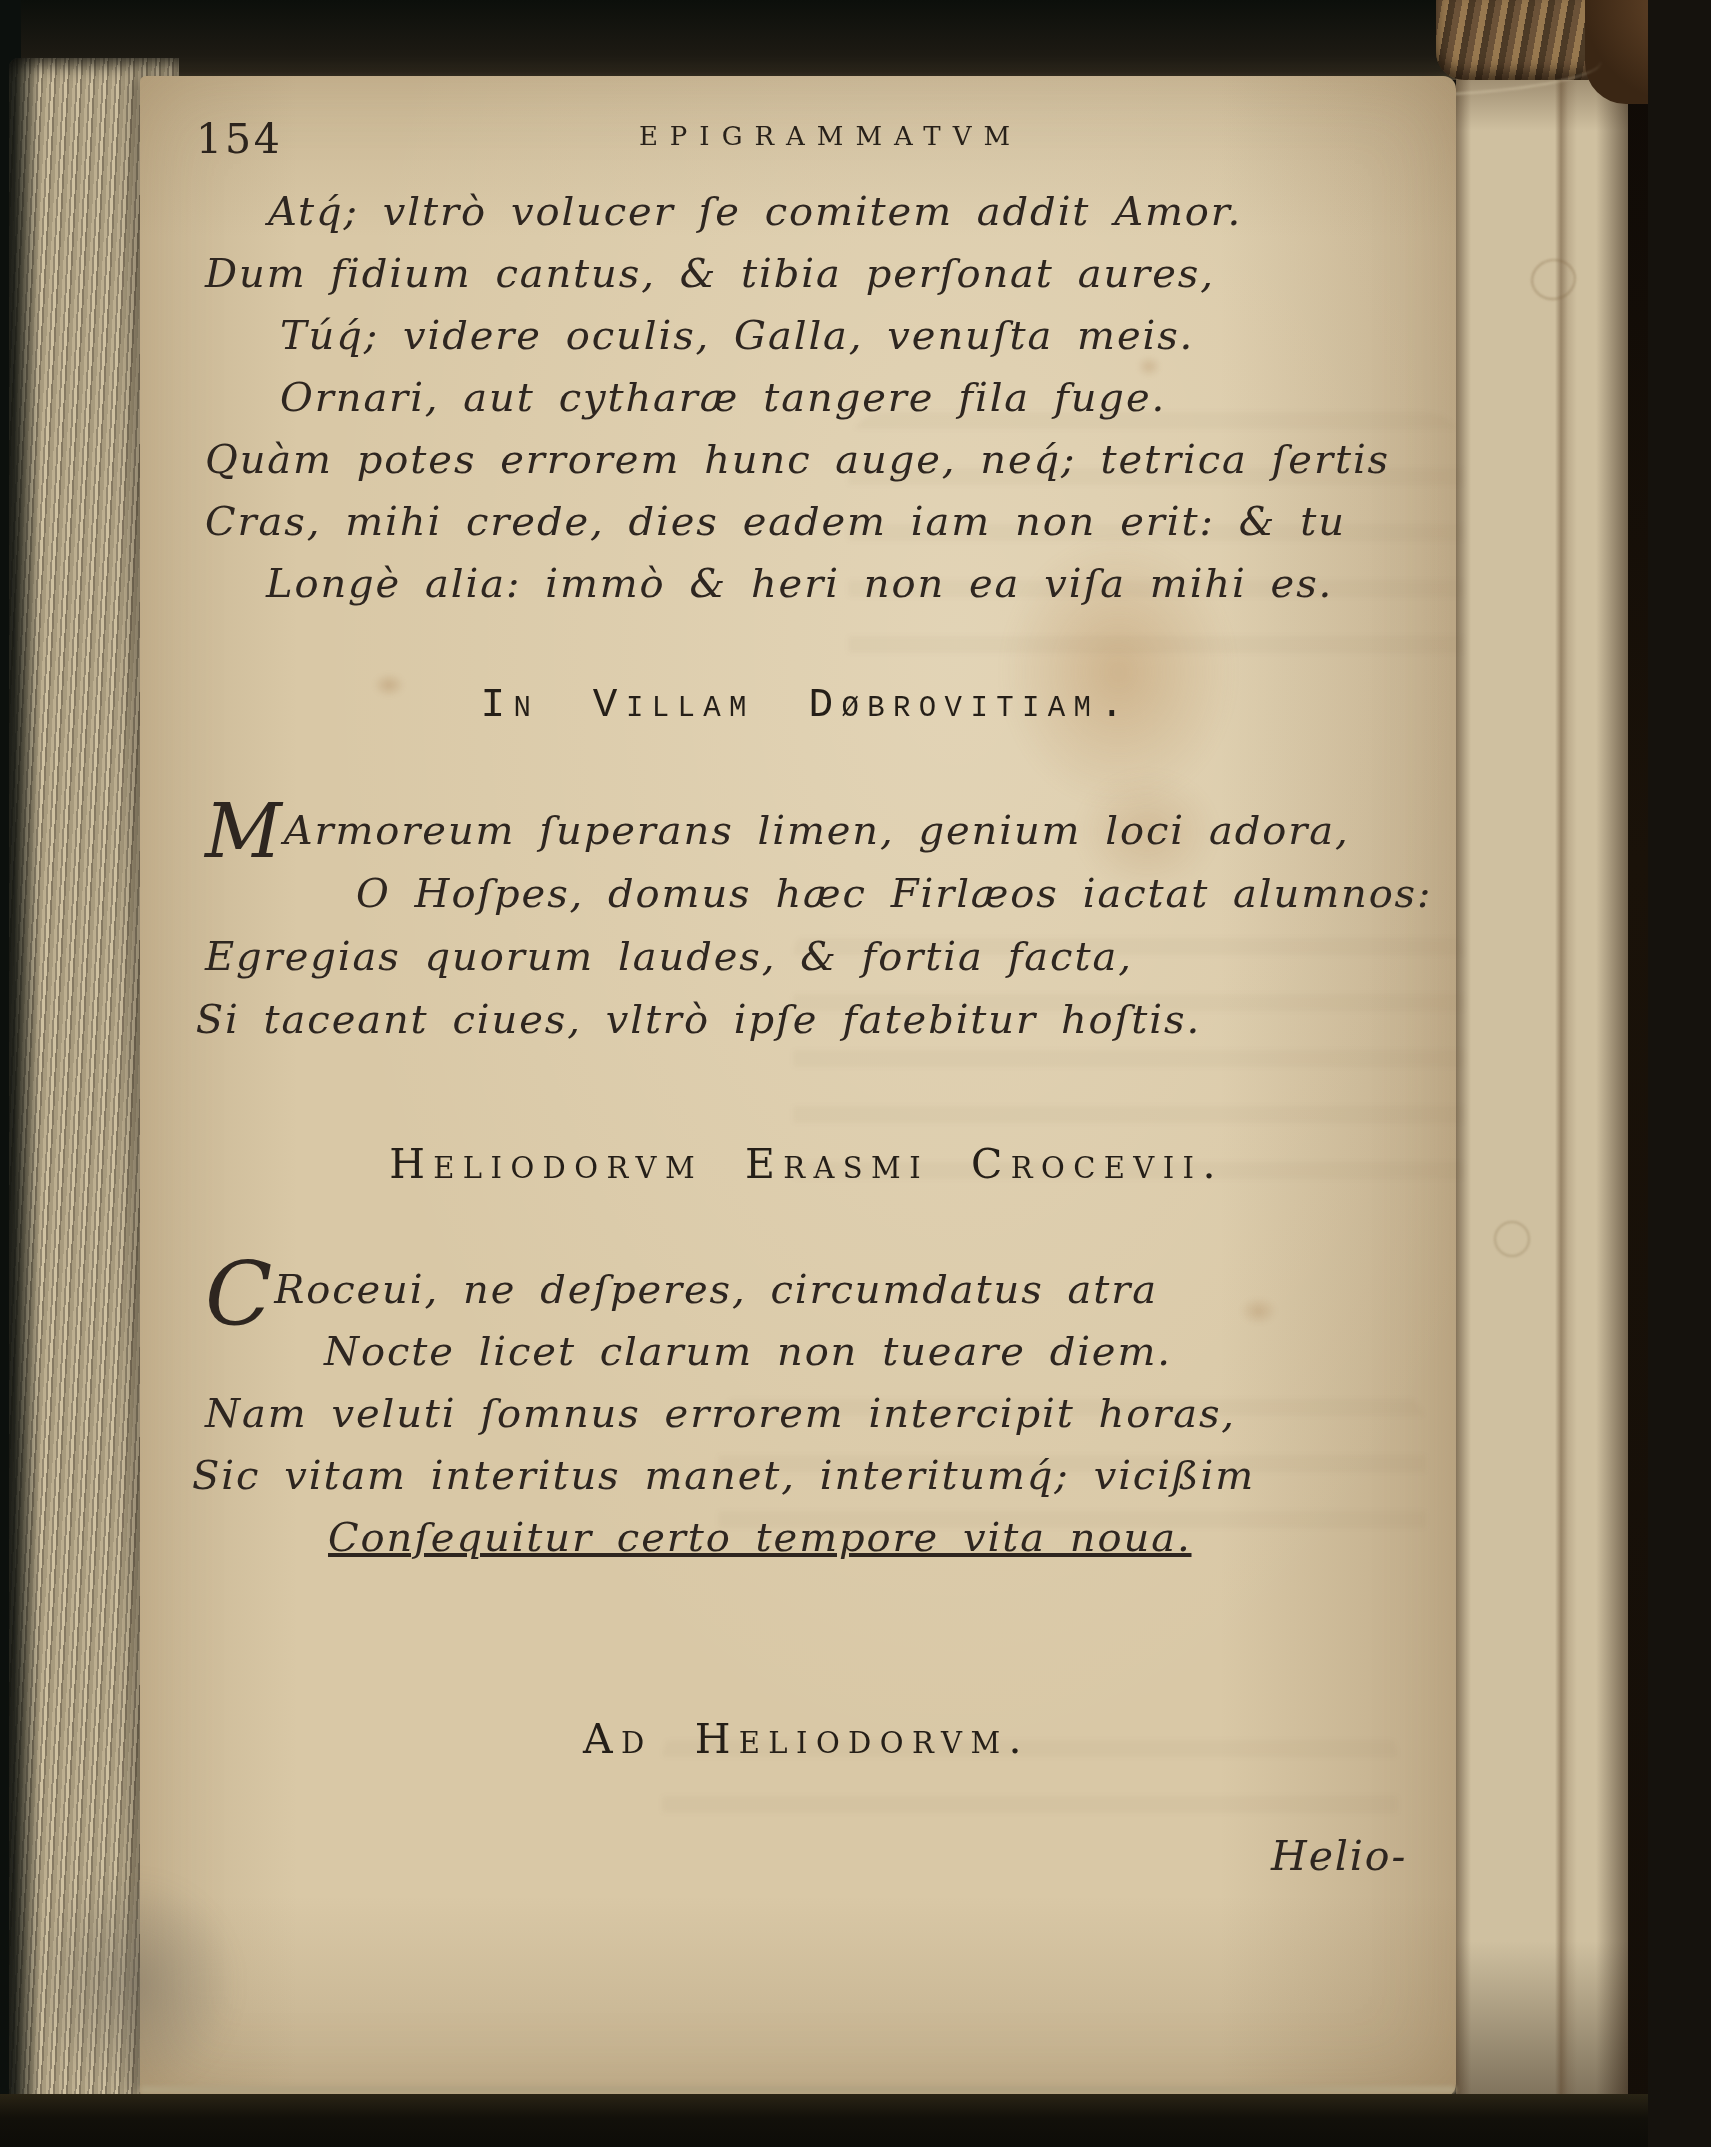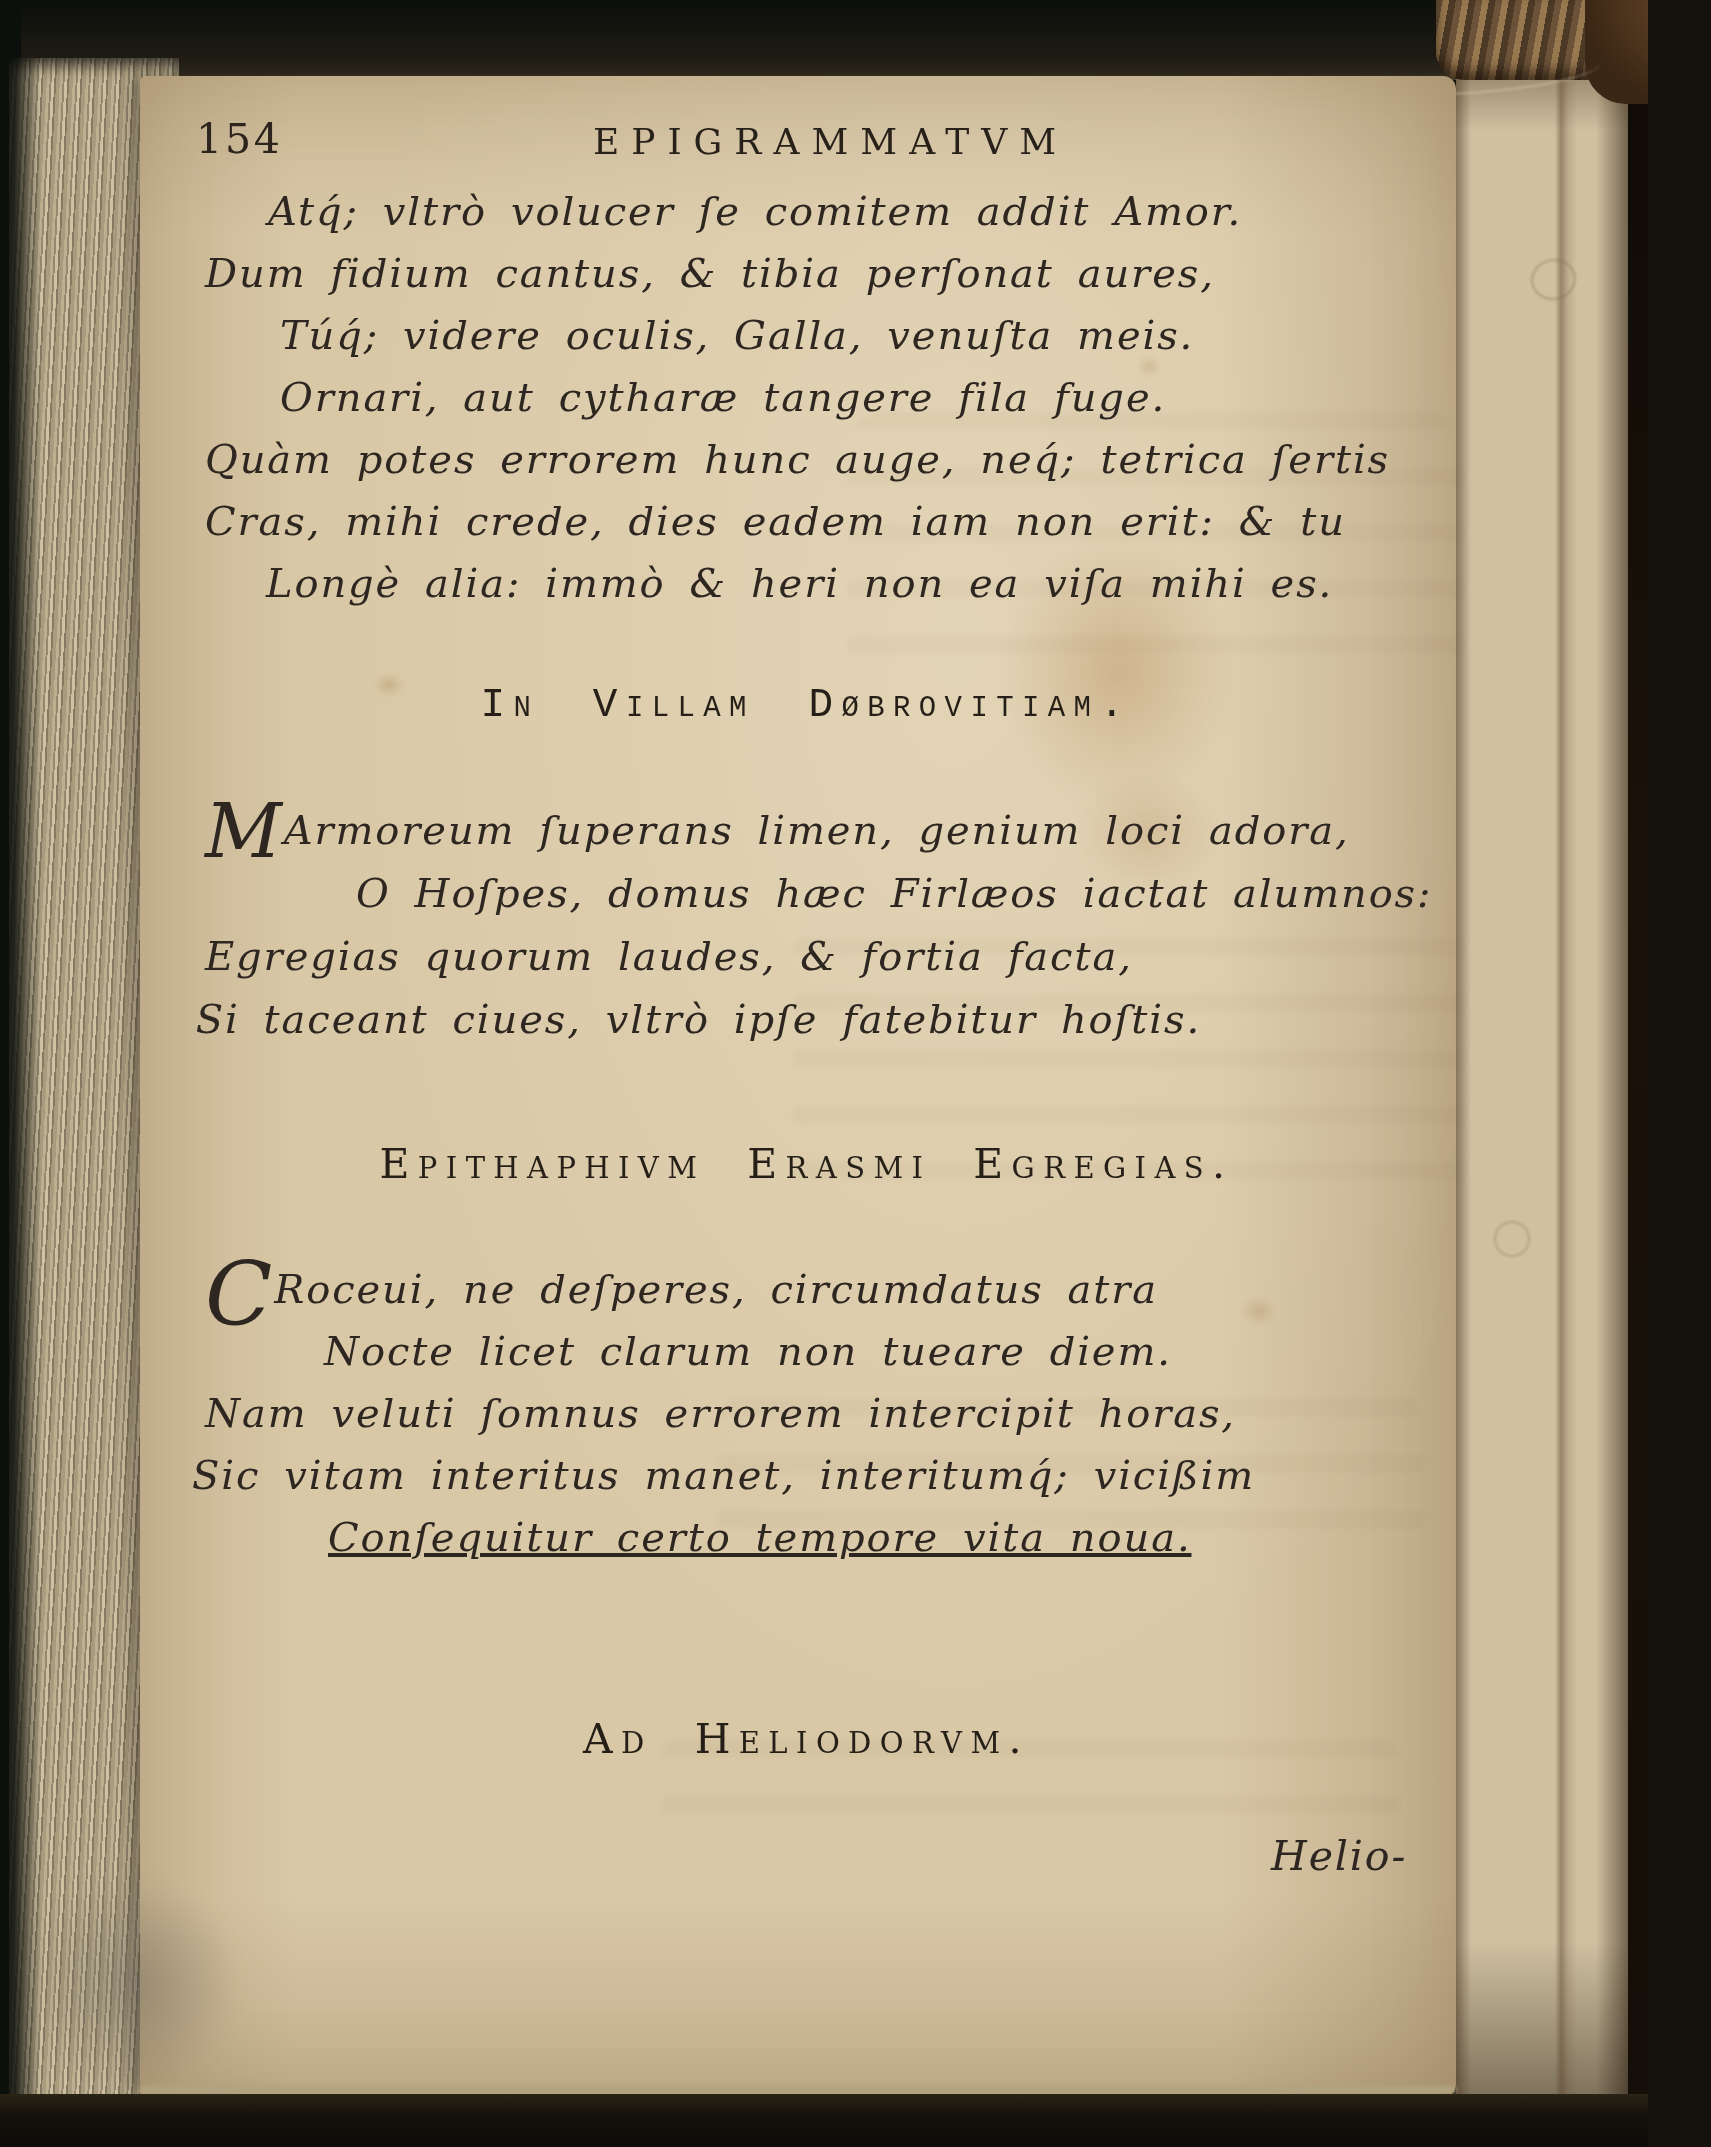--- a/index.html
+++ b/index.html
@@ -70,21 +70,21 @@
   .ghost-ring{position:absolute;border-radius:50%;pointer-events:none;}
   .r1{left:1391px;top:183px;width:41px;height:37px;border:2.8px solid rgba(130,105,70,.4);transform:rotate(-12deg);filter:blur(0.9px);}
   .r2{left:1354px;top:1145px;width:32px;height:32px;border:2.8px solid rgba(130,105,70,.3);filter:blur(0.9px);}
   .corner-mark{position:absolute;left:1671px;top:2109px;width:13px;height:22.4px;background:rgba(150,140,108,.5);
                transform:rotate(18deg);filter:blur(0.9px);}
 
   
   .ink{color:#2c241d;}
   .pagenum{position:absolute;left:56px;top:39px;font-size:41px;letter-spacing:2.8px;}
   .runtitle{position:absolute;left:392px;top:45px;width:597px;text-align:center;
-            font-size:36px;letter-spacing:12px;word-spacing:9.3px;color:#28211a;}
+            font-size:26px;letter-spacing:12px;word-spacing:9.3px;color:#28211a;}
 
   .poem{position:absolute;left:65px;width:1212px;font-style:italic;font-size:40px;
         letter-spacing:1.9px;word-spacing:9.3px;color:#2e2620;white-space:nowrap;}
   .poem .line{height:62px;line-height:62px;}
   .p1{top:104px;}
   .p2{top:723px;}  .p2 .line{height:63px;line-height:63px;}
   .p3{top:1182px;} .p3 .line{height:62px;line-height:62px;}
 
   .i1{padding-left:63px;} .i2{padding-left:75px;} .i3{padding-left:61px;}
   .p2-i{padding-left:151px;} .p2-l4{margin-left:-9.3px;}
@@ -145,21 +145,21 @@
     </div>
 
     <div class="heading h1">In Villam Døbrovitiam.</div>
     <div class="poem p2">
       <div class="line"><span class="initial ini-m">M</span><span>Armoreum ſuperans limen, genium loci adora,</span></div>
       <div class="line p2-i">O Hoſpes, domus hæc Firlæos iactat alumnos:</div>
       <div class="line">Egregias quorum laudes, &amp; fortia facta,</div>
       <div class="line p2-l4">Si taceant ciues, vltrò ipſe fatebitur hoſtis.</div>
     </div>
 
-    <div class="heading h2">Epithaphivm Erasmi Egregias.</div>
+    <div class="heading h2">Heliodorvm Erasmi Crocevii.</div>
     <div class="poem p3">
       <div class="line"><span class="initial ini-c">C</span><span>Roceui, ne deſperes, circumdatus atra</span></div>
       <div class="line p3-i1">Nocte licet clarum non tueare diem.</div>
       <div class="line">Nam veluti ſomnus errorem intercipit horas,</div>
       <div class="line p3-l5">Sic vitam interitus manet, interitumq́; vicißim</div>
       <div class="line p3-i3">Conſequitur certo tempore vita noua.</div>
     </div>
 
     <div class="heading h3">Ad Heliodorvm.</div>
 

